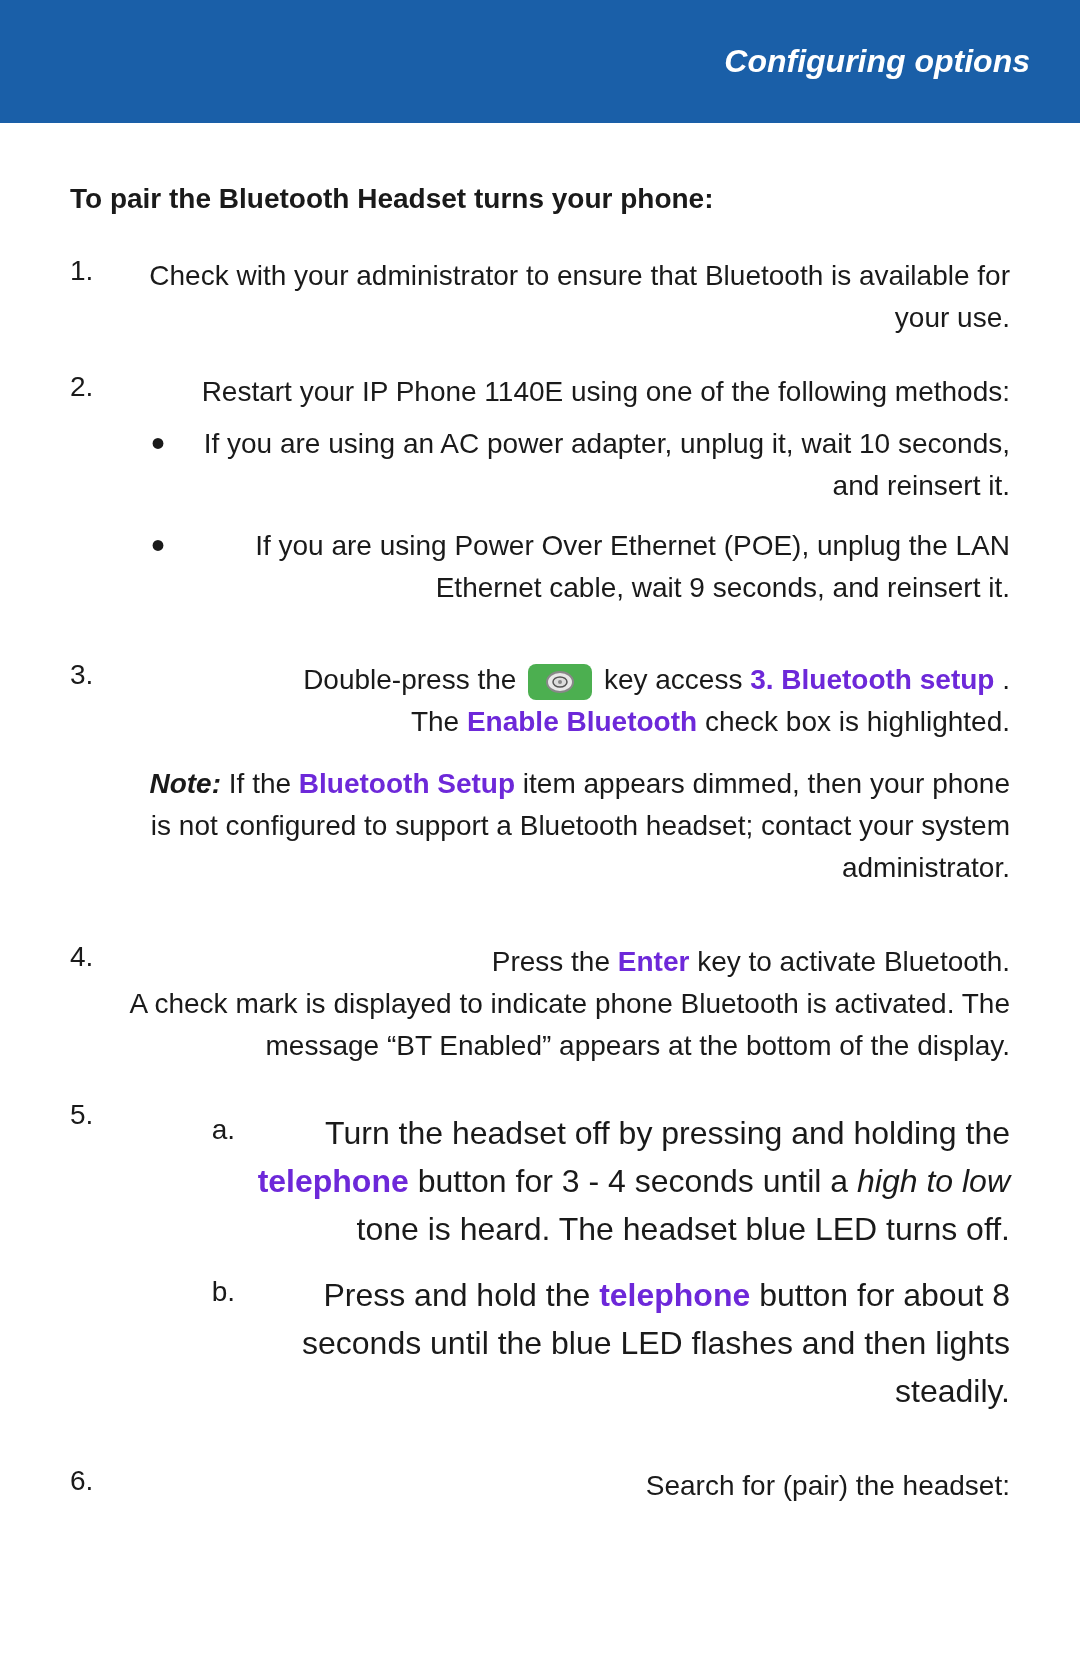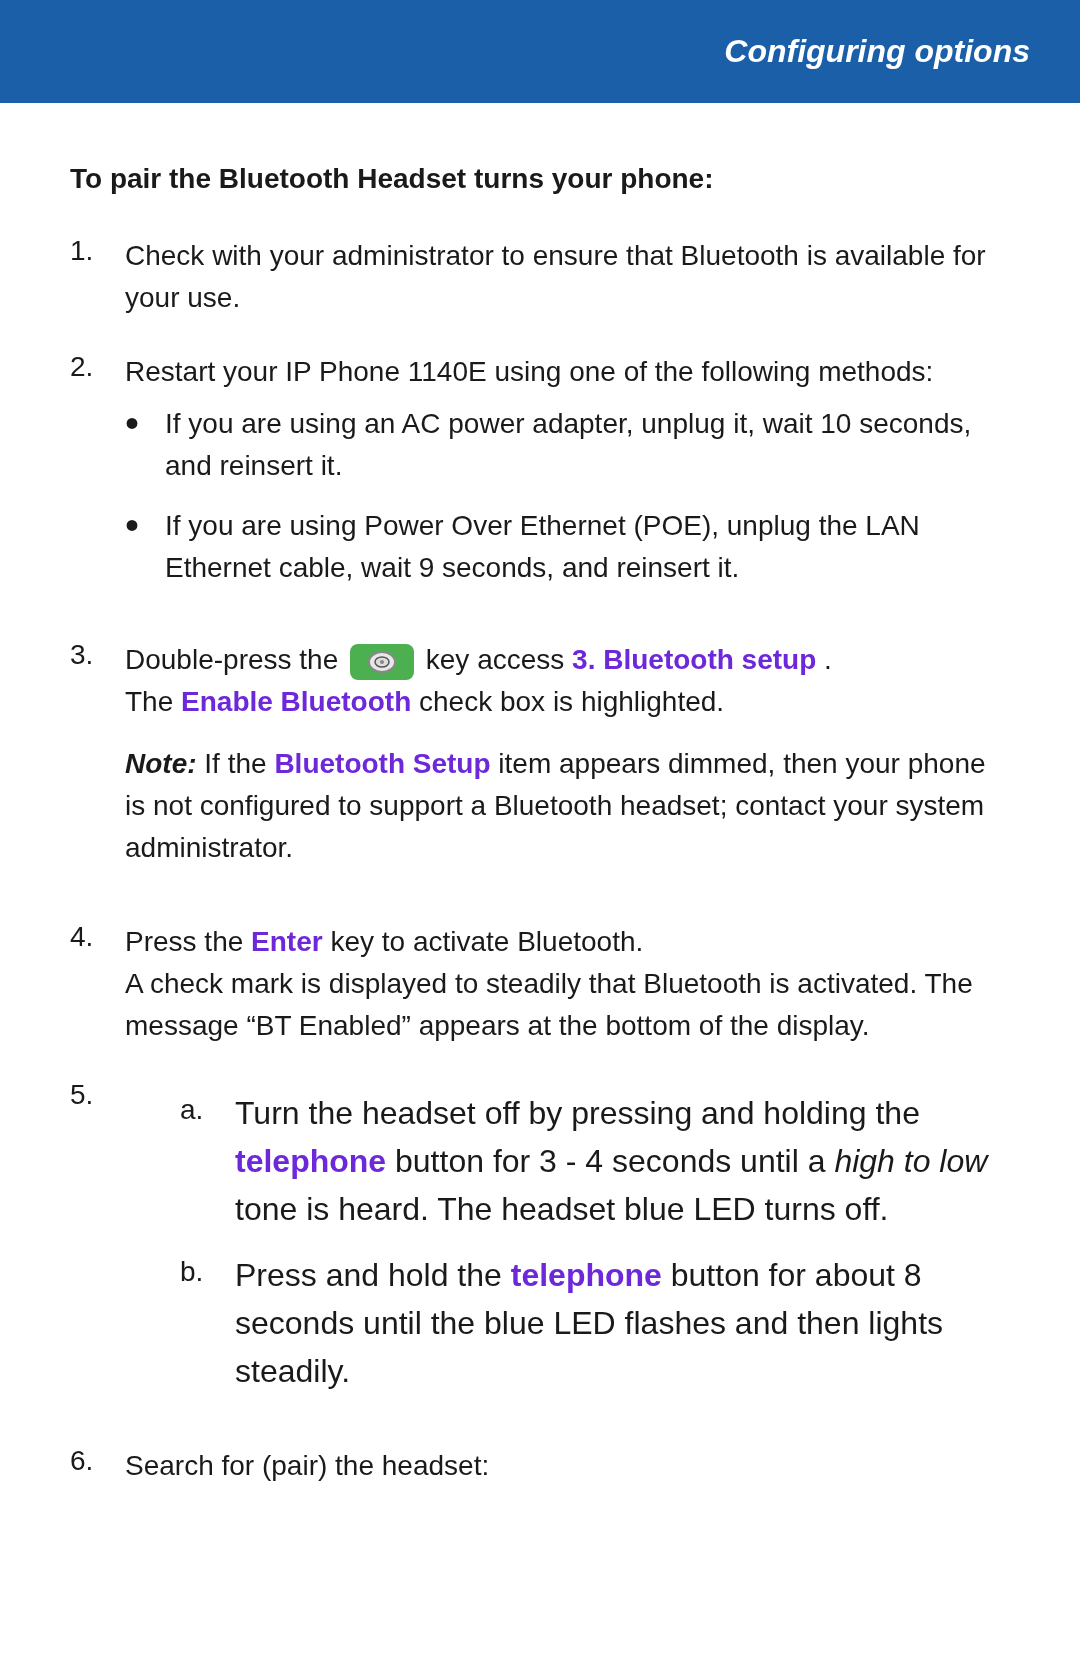--- a/index.html
+++ b/index.html
@@ -14,21 +14,21 @@
       background: #ffffff;
       font-family: Arial, Helvetica, sans-serif;
       font-size: 28px;
       color: #1a1a1a;
       position: relative;
     }
 
     .header-bar {
       background: #1a5fa8;
       width: 100%;
-      height: 103px;
+      height: 123px;
       display: flex;
       align-items: center;
       justify-content: flex-end;
       padding-right: 50px;
     }
 
     .header-title {
       color: #ffffff;
       font-size: 32px;
       font-weight: bold;
@@ -54,20 +54,21 @@
     .numbered-item .num {
       min-width: 55px;
       font-size: 28px;
       padding-top: 0;
     }
 
     .numbered-item .item-content {
       flex: 1;
       font-size: 28px;
       line-height: 1.5;
+      text-align: right;
     }
 
     .bullet-list {
       list-style: none;
       padding: 0;
       margin: 10px 0 10px 0;
     }
 
     .bullet-item {
       display: flex;
@@ -221,21 +222,21 @@
     </div>
   </div>
 
   <div class="numbered-item">
     <span class="num">4.</span>
     <div class="item-content">
       <span>Press the </span>
       <span class="blue-link">Enter</span>
       <span>key to activate Bluetooth.</span>
       <br>
-      <span>A check mark is displayed to steadily that Bluetooth is activated. The message “BT Enabled” appears at the bottom of the display.</span>
+      <span>A check mark is displayed to indicate phone Bluetooth is activated. The message “BT Enabled” appears at the bottom of the display.</span>
     </div>
   </div>
 
   <div class="numbered-item">
     <span class="num">5.</span>
     <div class="item-content">
 
       
       <div class="example-block">
 

